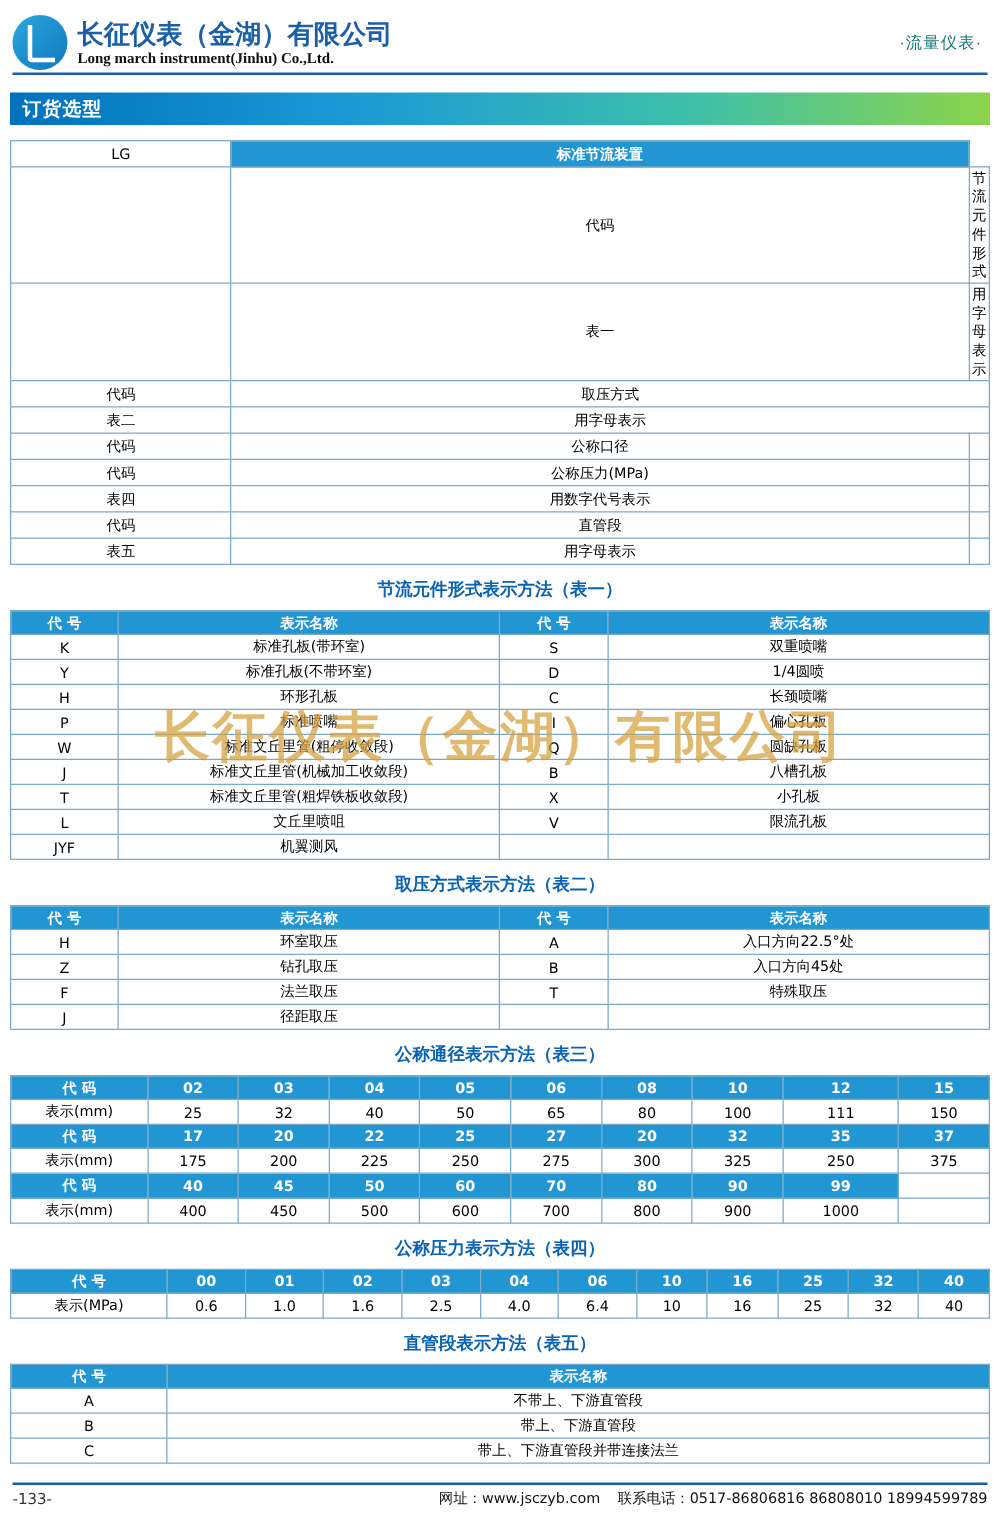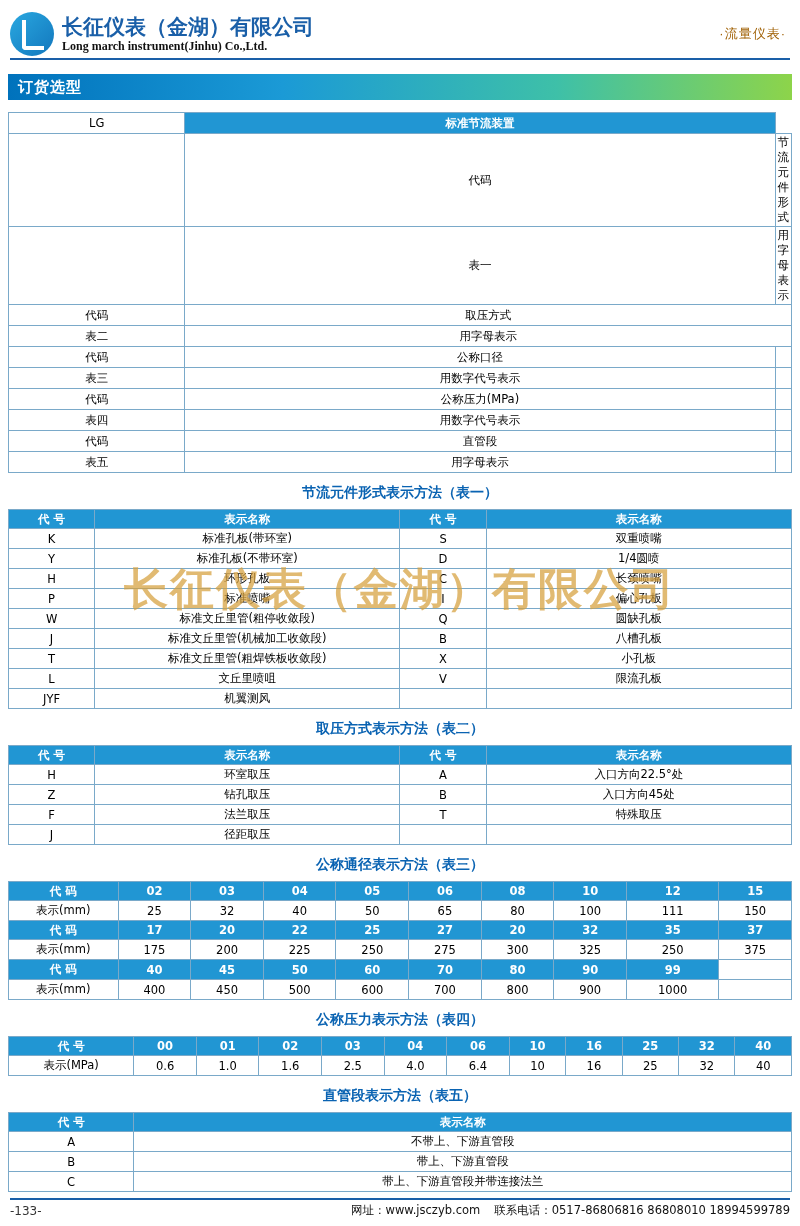--- a/index.html
+++ b/index.html
@@ -51,21 +51,21 @@
   }
   .brand-en {
     font-size: 12px;
     font-weight: bold;
     color: #111;
     margin-top: 2px;
     font-family: "Liberation Serif", serif;
   }
   .header-right {
     font-size: 13px;
-    color: #a16207;
+    color: #0f766e;
     letter-spacing: 1px;
     font-family: Liberation Sans, sans-serif;
     padding-right: 4px;
   }
   .header-rule {
     position: absolute;
     left: 10px; right: 10px; bottom: 2px;
     height: 2px;
     background: #1a5fa8;
   }
@@ -135,21 +135,21 @@
     color: rgba(214,160,60,0.72);
     font-family: "DejaVu Sans", sans-serif;
     letter-spacing: 2px;
     pointer-events: none;
     white-space: nowrap;
   }
 
   
   .footer {
     position: absolute;
-    left: 0; right: 0; bottom: 0;
+    left: 0; right: 0; bottom: 12px;
     height: 30px;
     padding: 0 10px;
   }
   .footer-rule {
     position: absolute;
     left: 10px; right: 10px; top: 2px;
     height: 2px;
     background: #1a5fa8;
   }
   .footer-inner {
@@ -204,25 +204,20 @@
       <td style="width:17%;">代码</td>
       <td colspan="2">取压方式</td>
     </tr>
     <tr>
       <td style="width:17%;">表二</td>
       <td colspan="2">用字母表示</td>
     </tr>
     <tr>
       <td style="width:20%;">代码</td>
       <td style="width:55%;">公称口径</td>
-      <td></td>
-    </tr>
-    <tr>
-      <td>表三</td>
-      <td>用数字代号表示</td>
       <td></td>
     </tr>
     <tr>
       <td style="width:10%;">代码</td>
       <td style="width:57%;">公称压力(MPa)</td>
       <td></td>
     </tr>
     <tr>
       <td>表四</td>
       <td>用数字代号表示</td>

